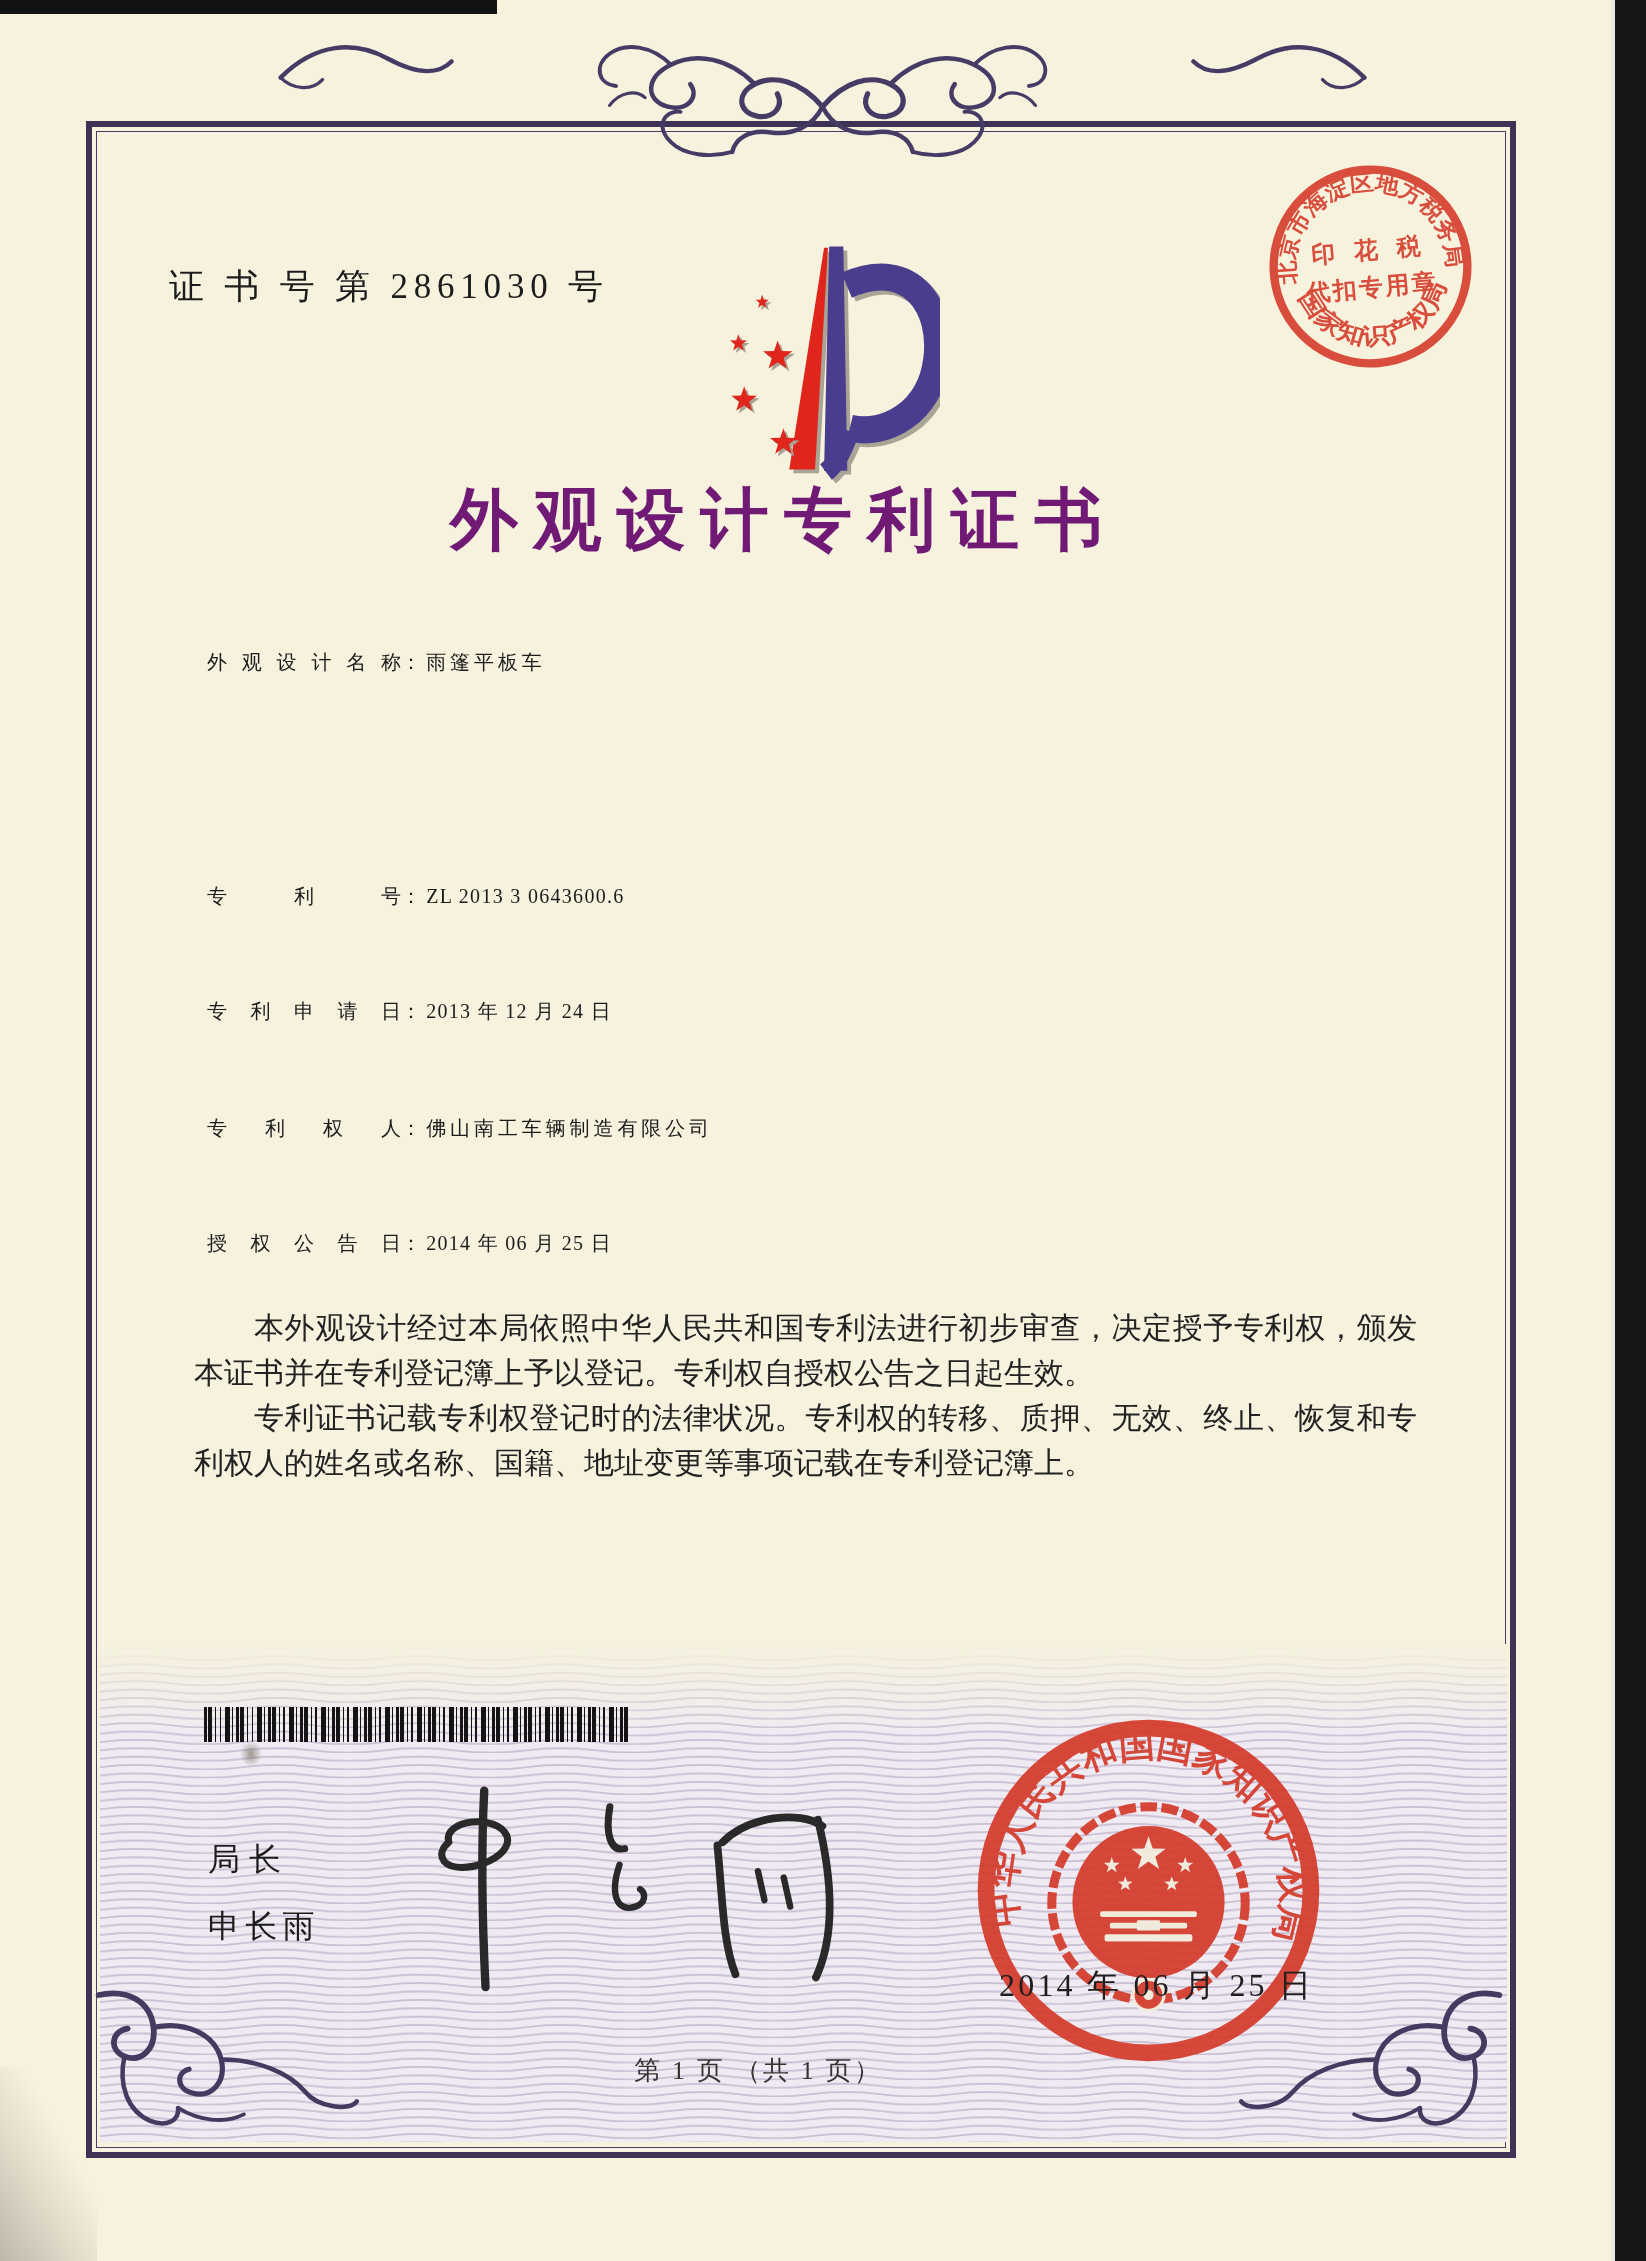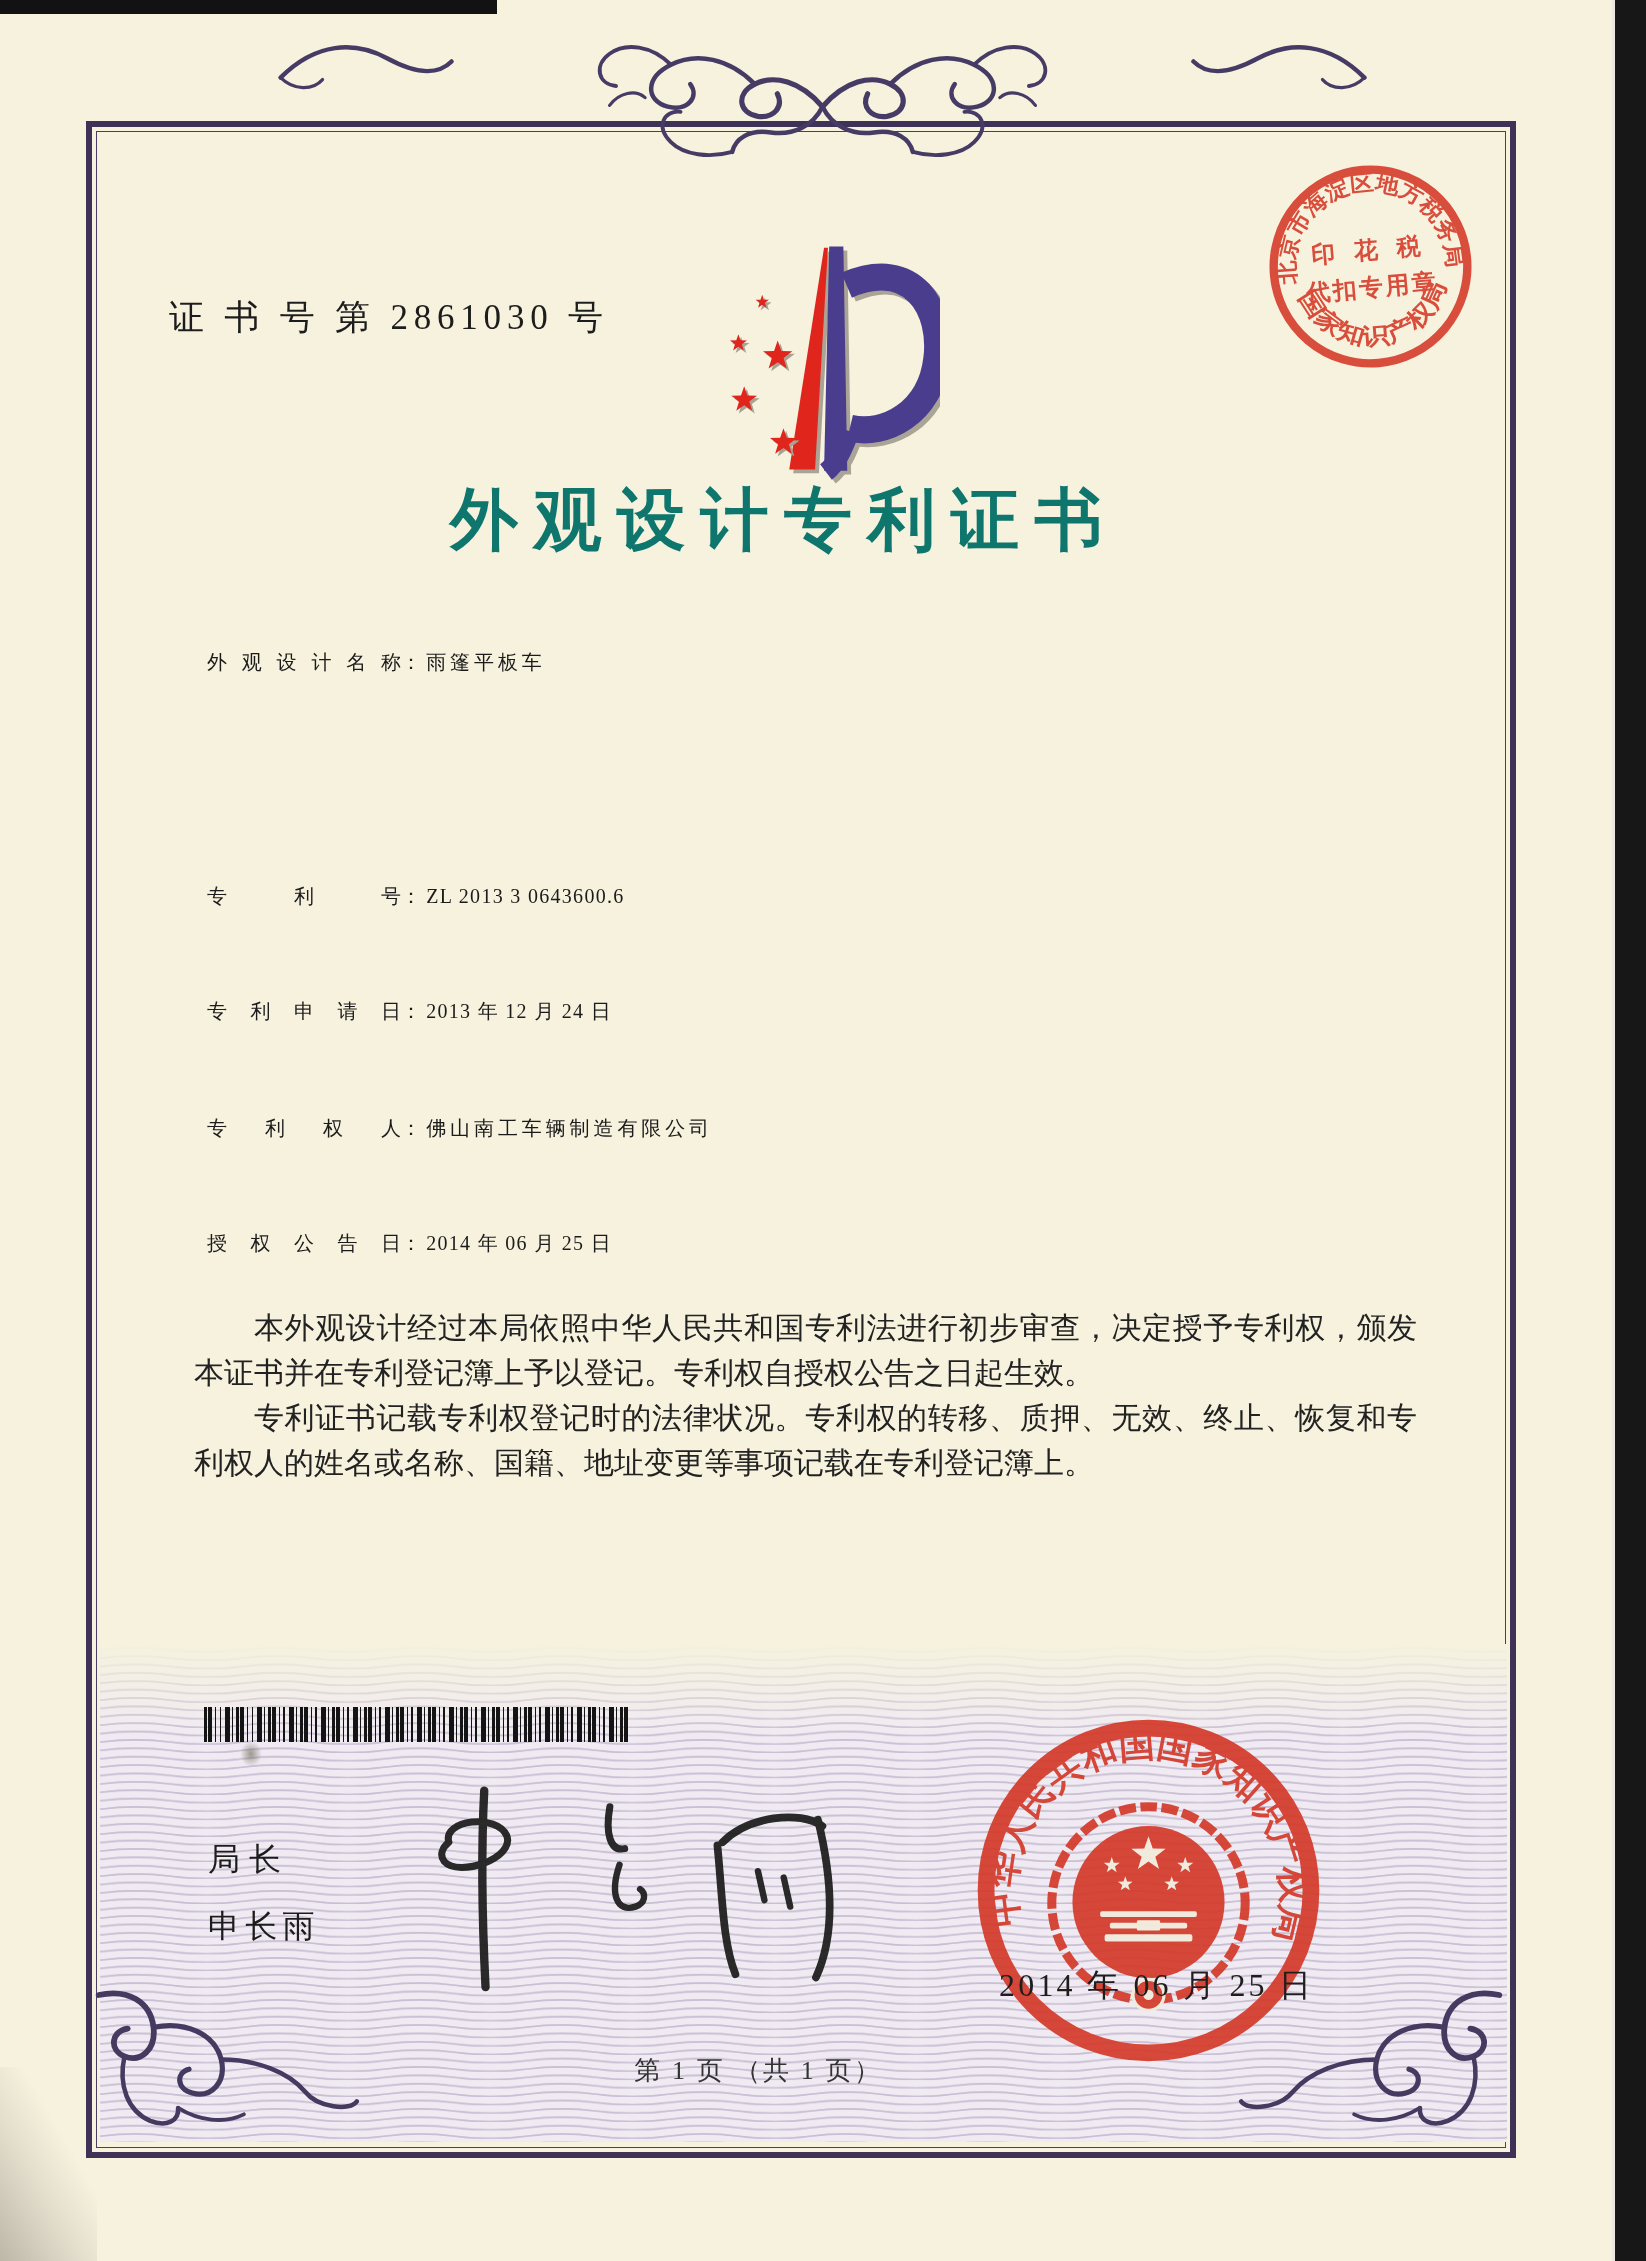--- a/index.html
+++ b/index.html
@@ -11,23 +11,23 @@
   .abs{position:absolute;}
   
   .scan-right{right:0;top:0;width:32px;height:2261px;background:#171717;border-left:3.2px solid #ece9e2;}
   .scan-top{left:0;top:0;width:497px;height:14px;background:#121212;}
   .scan-curl{left:0;bottom:0;width:97px;height:194px;
     background:linear-gradient(60deg,#bdb7a8 0%,#e4dfcd 40%,rgba(246,242,222,0) 65%);}
   
   .frame{left:86px;top:121px;width:1418px;height:2025px;border:6.5px solid #3e3357;}
   .frame-inner{position:absolute;left:3.9px;top:3.9px;right:3.9px;bottom:3.9px;border:1.9px solid #4a3d66;}
   
-  .cert-no{left:169px;top:263px;font-size:35px;letter-spacing:5.8px;color:#1d1d1d;margin-top:31px;}
+  .cert-no{left:169px;top:263px;font-size:35px;letter-spacing:5.8px;color:#1d1d1d;}
   .title{left:445px;top:475px;width:678px;text-align:center;font-size:68px;font-weight:bold;
-    letter-spacing:15.5px;color:#0f766e;}
+    letter-spacing:15.5px;color:#701a75;}
   
   .field{left:207px;font-size:20px;white-space:nowrap;color:#1b1b1b;}
   .flabel{display:inline-block;width:194px;text-align:justify;text-align-last:justify;}
   .fcolon{display:inline-block;}
   .fvalue{letter-spacing:3.9px;margin-left:5.2px;}
   
   .body-text{left:194px;top:1305px;width:1223px;font-size:30px;line-height:45px;
     text-align:justify;color:#222;}
   .body-text p{margin:0;text-indent:2em;font-family:Liberation Serif, serif;}
   

